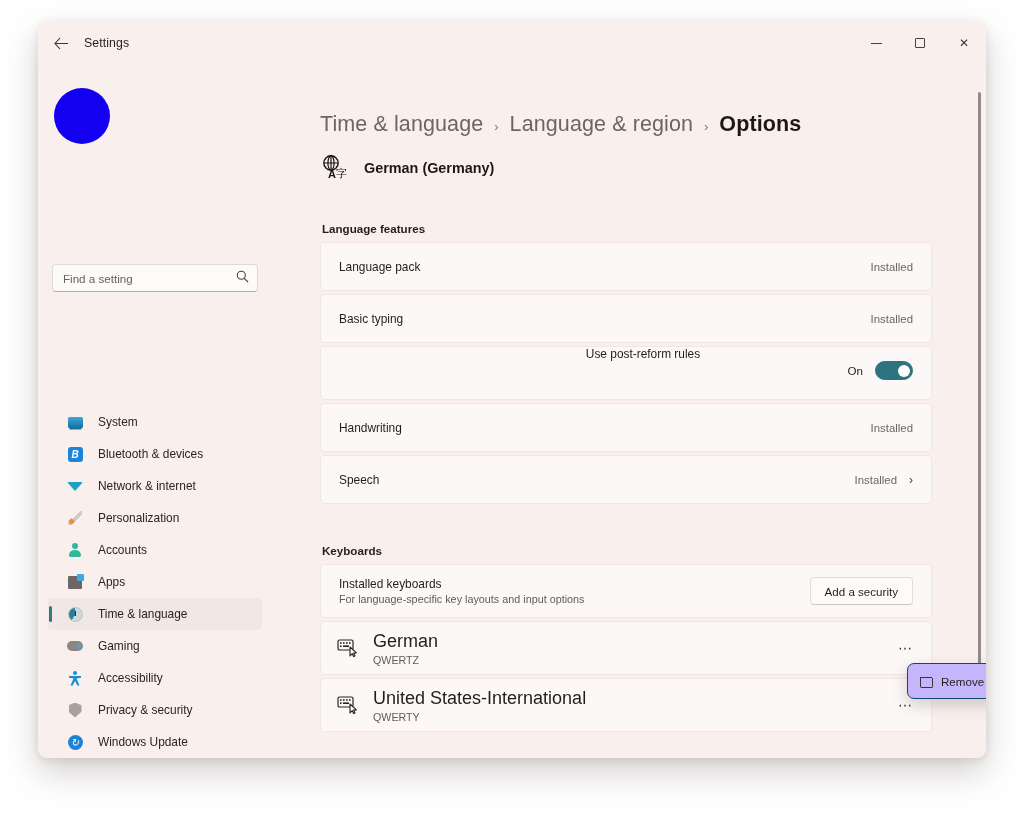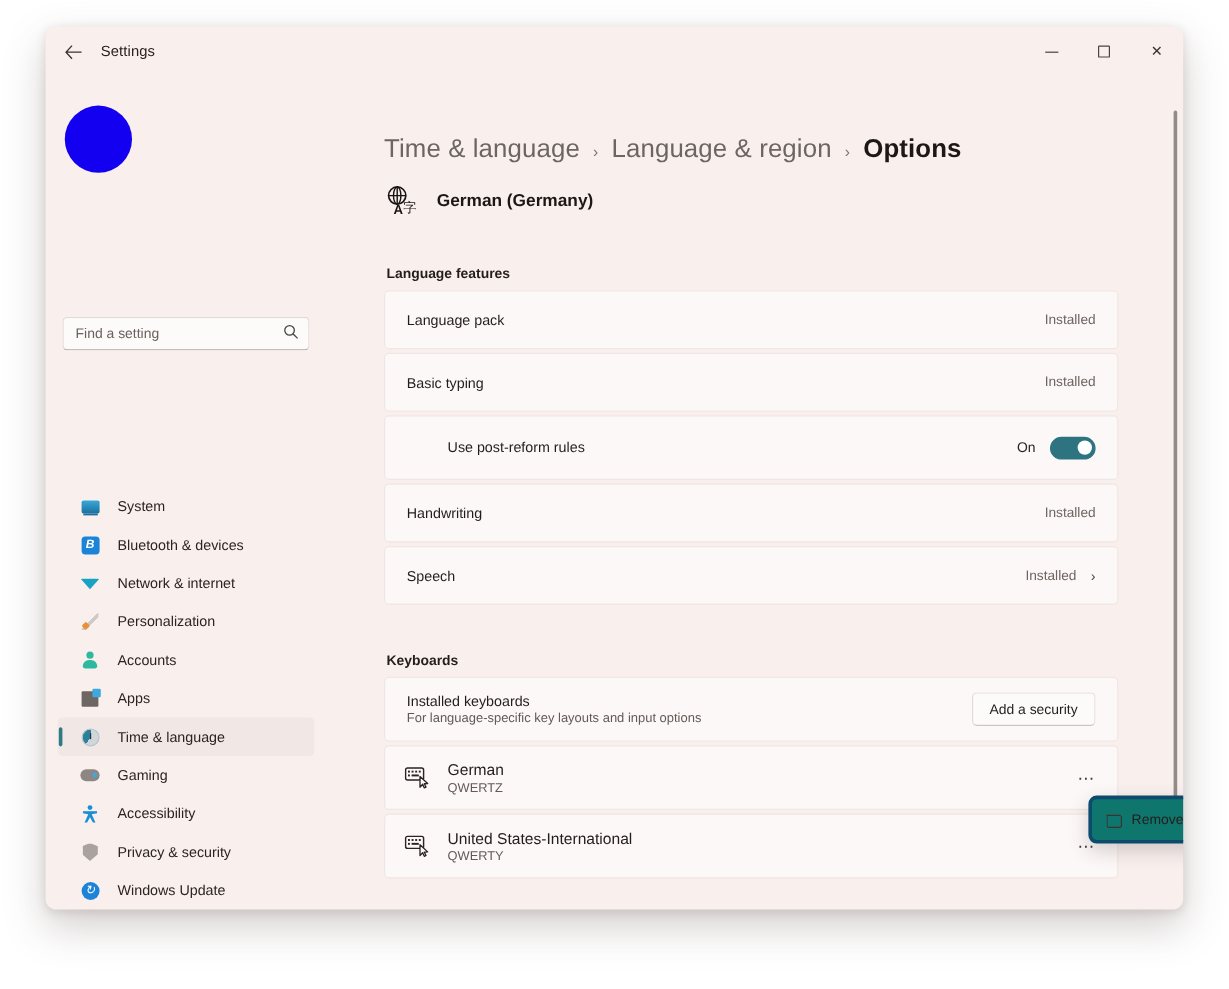--- a/index.html
+++ b/index.html
@@ -151,21 +151,21 @@
     margin-bottom: 3px;
     display: flex; align-items: center;
     padding: 0 18px;
     min-height: 49px;
   }
   .card .lbl { font-size: 11.9px; color: #241e1b; }
   .card .right { margin-left: auto; display: flex; align-items: center; gap: 12px; }
   .status { font-size: 11.4px; color: #6e6562; }
   .chev { font-size: 12px; color: #4a4340; }
 
-  .card.sub { padding-left: 52px; min-height: 54px; }
+  .card.sub { padding-left: 52px; min-height: 54px; flex-direction: column; }
   .toggle-wrap { display: flex; align-items: center; gap: 13px; }
   .toggle-state { font-size: 11.6px; color: #2a2320; }
   .toggle {
     width: 38px; height: 19px; border-radius: 11px; background: #2d7480;
     position: relative; border: 1px solid #2d7480;
   }
   .toggle .knob {
     position: absolute; right: 2.5px; top: 2.5px;
     width: 12px; height: 12px; border-radius: 50%; background: #fff;
   }
@@ -175,28 +175,28 @@
   .kb-head-text .s { font-size: 10.8px; color: #635a57; margin-top: 2px; }
   .btn {
     margin-left: auto; background: #fdfbfa; border: 1px solid #e5dcd9; border-bottom-color: #cfc4c1;
     border-radius: 4px; height: 28px; padding: 0 14px;
     font-size: 11.6px; color: #241e1b; font-family: "Liberation Sans", sans-serif;
     display: flex; align-items: center;
   }
 
   .card.kbrow { min-height: 54px; padding-left: 16px; }
   .kb-ico { width: 22px; height: 20px; margin-right: 14px; position: relative; flex: 0 0 22px; }
-  .kb-text .t { font-size: 13px; color: #241e1b; }
+  .kb-text .t { font-size: 18px; color: #241e1b; }
   .kb-text .s { font-size: 10.7px; color: #635a57; margin-top: 2px; }
   .dots { margin-left: auto; font-size: 14px; color: #3d3734; letter-spacing: 1px; }
 
   
   .ctxmenu {
     position: absolute; left: 869px; top: 641px;
-    background: #0f766e; border: 3px solid #0c4a6e;
+    background: #c4b5fd; border: 1px solid #0c4a6e;
     border-radius: 7px; padding: 4px;
     box-shadow: 0 6px 16px rgba(70,55,50,.22);
     z-index: 20;
   }
   .ctxitem {
     display: flex; align-items: center; gap: 10px;
     height: 26px; padding: 0 12px 0 8px; border-radius: 4px;
     font-size: 11.6px; color: #241e1b; white-space: nowrap;
   }
   .trash {

